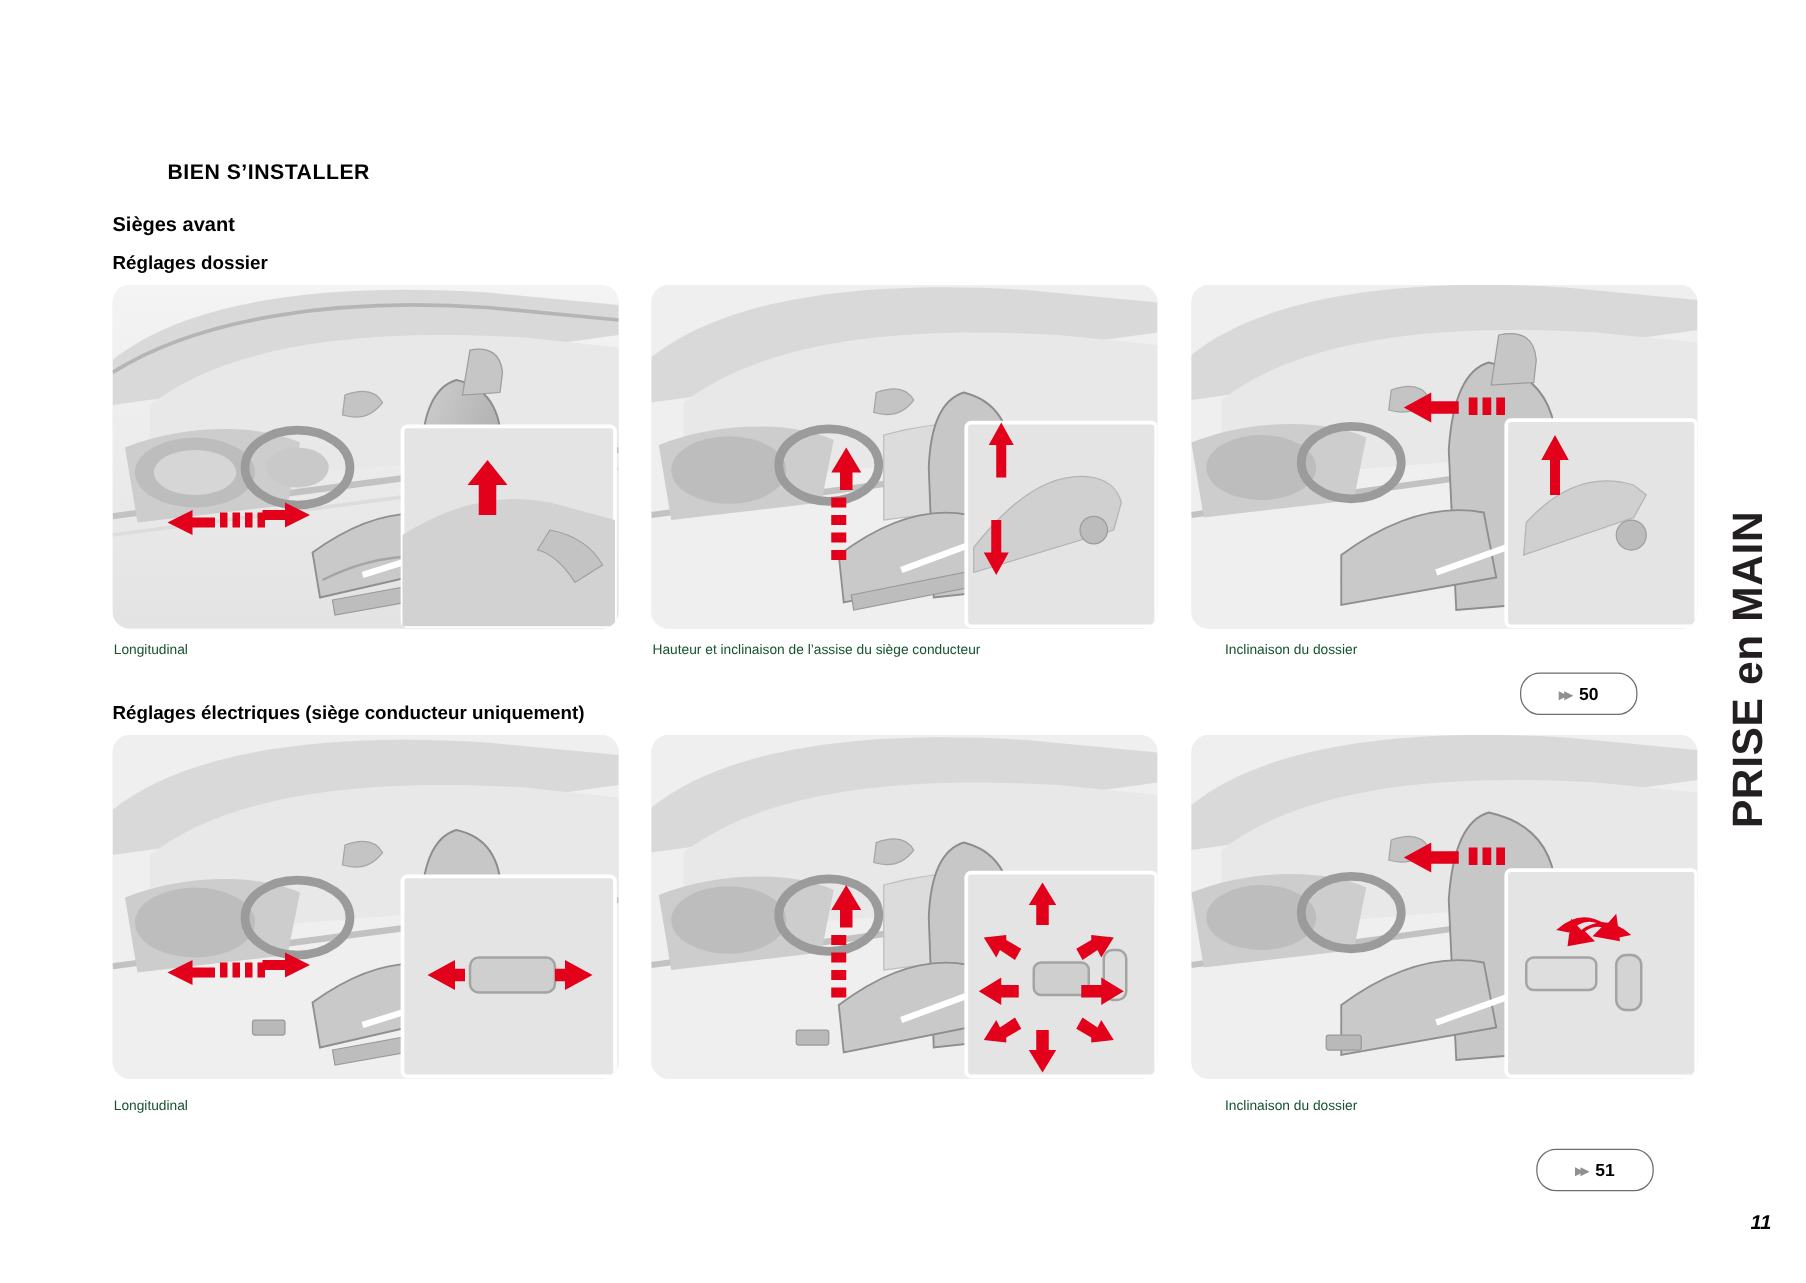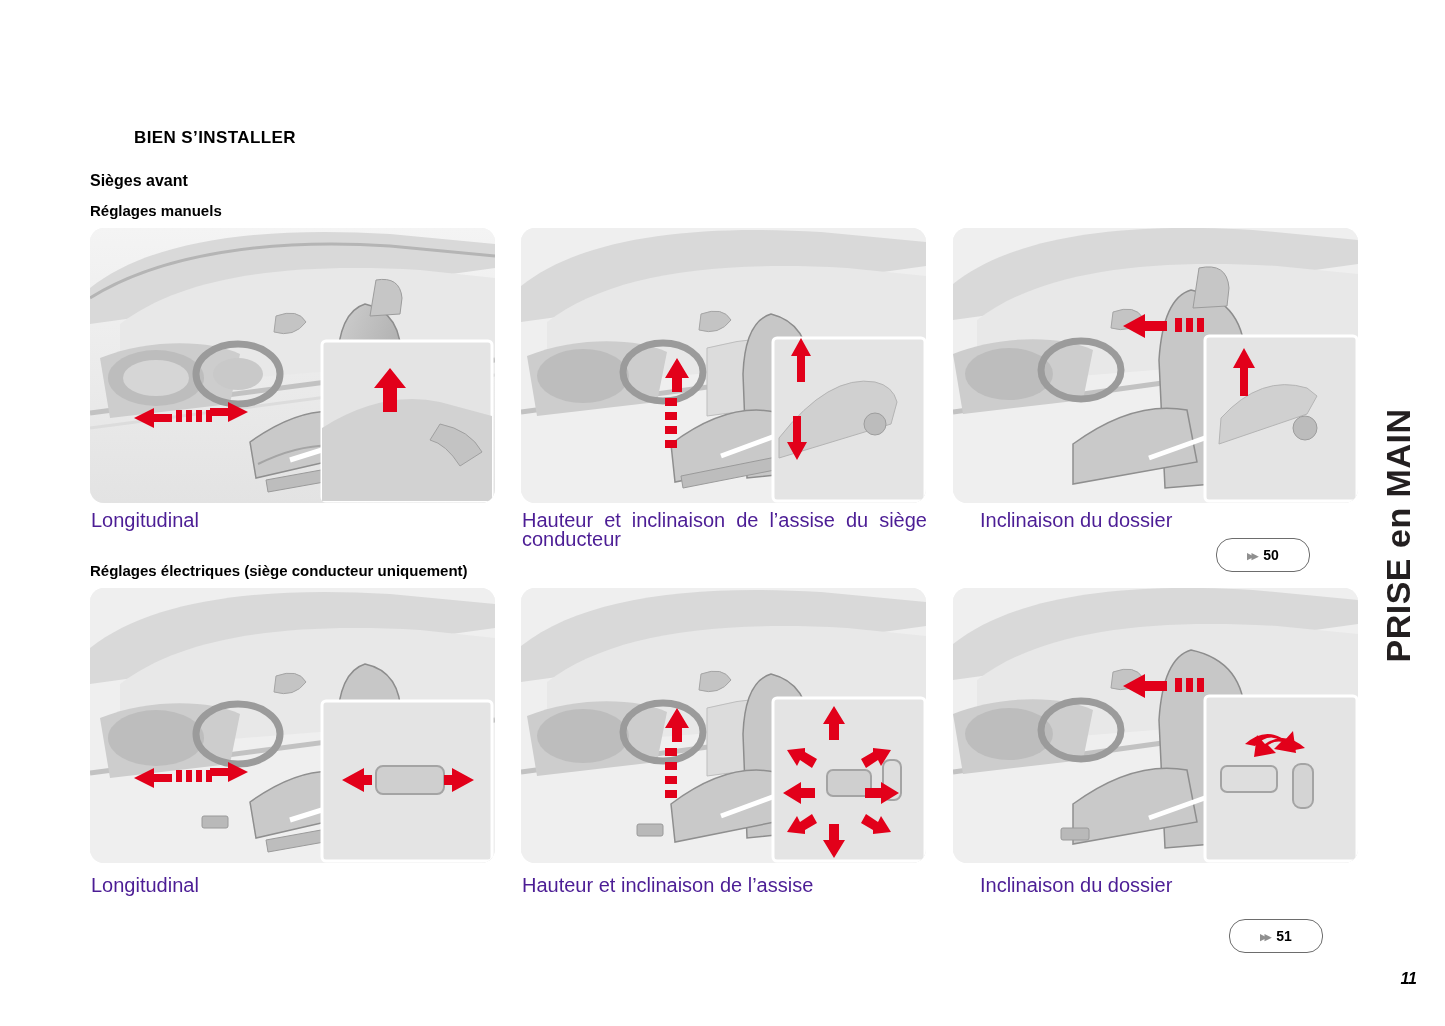--- a/index.html
+++ b/index.html
@@ -63,23 +63,23 @@
     background: #efefef;
   }
   .row1 { top: 228px; }
   .row2 { top: 588px; }
   .col1 { left: 90px; }
   .col2 { left: 521px; }
   .col3 { left: 953px; }
 
   .caption {
     position: absolute;
-    font-size: 20px;
+    font-size: 11px;
     line-height: 19px;
-    color: #4c1d95;
+    color: #14532d;
     width: 410px;
   }
   .cap-r1 { top: 511px; }
   .cap-r2 { top: 876px; }
   .cap-c1 { left: 91px; }
   .cap-c2 { left: 522px; width: 405px; text-align: justify; }
   .cap-c3 { left: 980px; }
 
   
   .pill {
@@ -137,21 +137,21 @@
   .fig svg { display: block; width: 405px; height: 275px; }
 </style>
 </head>
 <body>
 
 <div class="page">
 
   <div class="section-title">BIEN S’INSTALLER</div>
   <div class="sub-title">Sièges avant</div>
 
-  <div class="group-title-1">Réglages manuels</div>
+  <div class="group-title-1">Réglages dossier</div>
   <div class="group-title-2">Réglages électriques (siège conducteur uniquement)</div>
 
   <div class="fig row1 col1">
     <svg viewBox="0 0 405 275" xmlns="http://www.w3.org/2000/svg" aria-hidden="true">
       <defs>
         <linearGradient id="bg1" x1="0" y1="0" x2="0" y2="1">
           <stop offset="0" stop-color="#f4f4f4"></stop>
             <stop offset="1" stop-color="#e3e3e3"></stop>
         </linearGradient>
         <linearGradient id="seatg" x1="0" y1="0" x2="1" y2="1">
@@ -361,21 +361,20 @@
         <rect x="222" y="90" width="7" height="14"></rect>
           <rect x="233" y="90" width="7" height="14"></rect>
         <rect x="244" y="90" width="7" height="14"></rect>
         <path d="M292 152 q20 -18 40 -4 l8 -9 3 22 -22 -4 8 -8 q-14 -9 -27 5z" transform="translate(0,4)"></path>
         <path d="M392 156 q-20 -18 -40 -4 l-8 -9 -3 22 22 -4 -8 -8 q14 -9 27 5z" transform="translate(-40,4) scale(1,1)"></path>
       </g>
     </svg>
   </div>
 
   <div class="caption cap-r2 cap-c1">Longitudinal</div>
-  <div class="caption cap-r2 cap-c2">Hauteur et inclinaison de l’assise</div>
   <div class="caption cap-r2 cap-c3">Inclinaison du dossier</div>
 
   <div class="pill pill-2">
     <span class="arrows">▸▸</span>
     <span>51</span>
   </div>
 
   <div class="side-tab">
     <span>PRISE en MAIN</span>
   </div>

